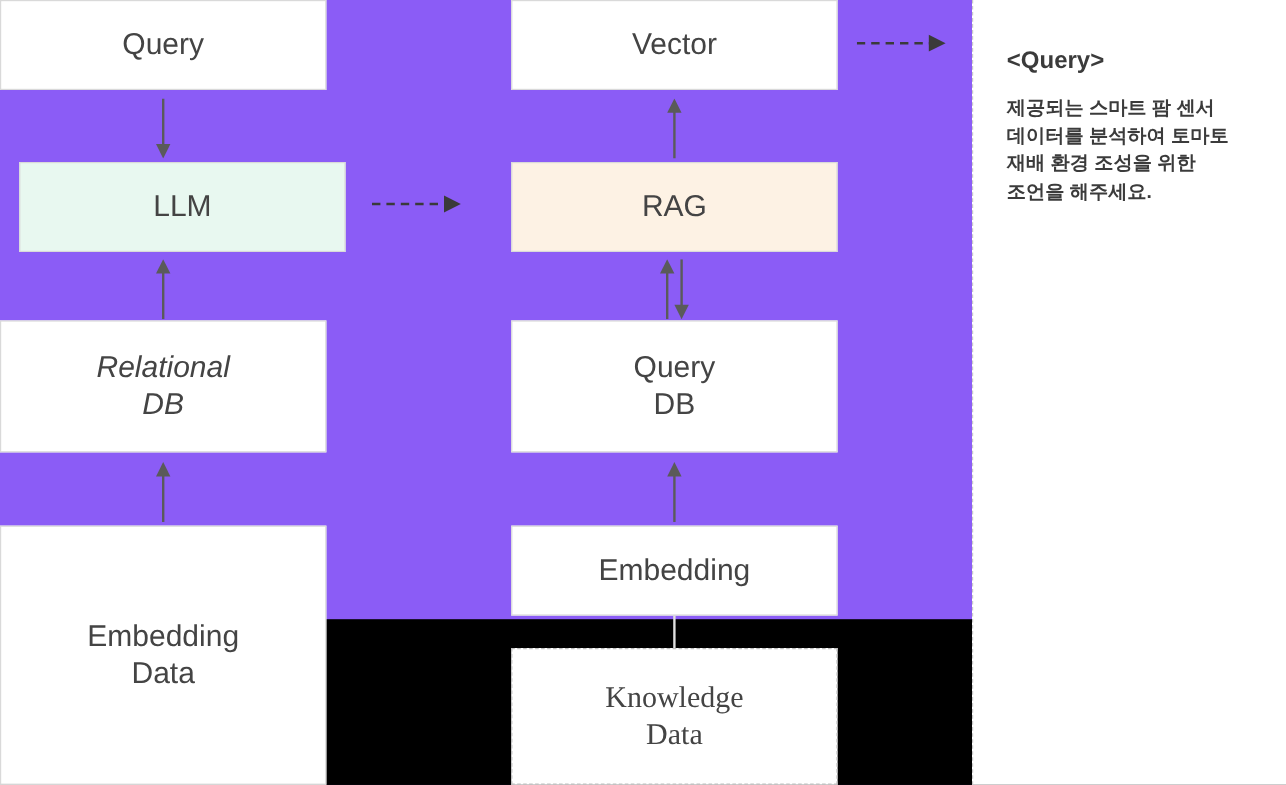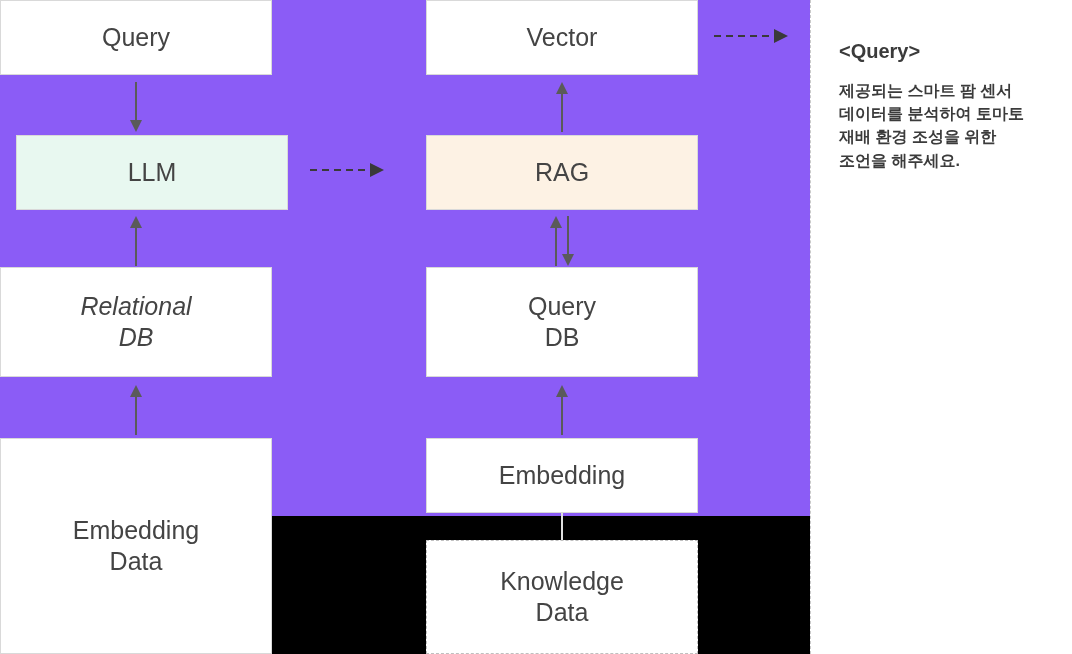--- a/index.html
+++ b/index.html
@@ -32,21 +32,21 @@
     align-items: center;
     justify-content: center;
     text-align: center;
     color: #444444;
     font-size: 25px;
     line-height: 1.25;
     white-space: pre-line;
   }
   .node.mint   { background: #e8f8f0; }
   .node.cream  { background: #fdf2e4; }
-  .node.dashed { border: 1px dashed #bfbfbf; }
+  .node.dashed { border: 1px dashed #bfbfbf; font-family: Liberation Serif, serif; }
 
   
   .arrow {
     position: absolute;
     color: #5a5a5a;
   }
   .arrow svg { display: block; }
 
   
   .panel {

